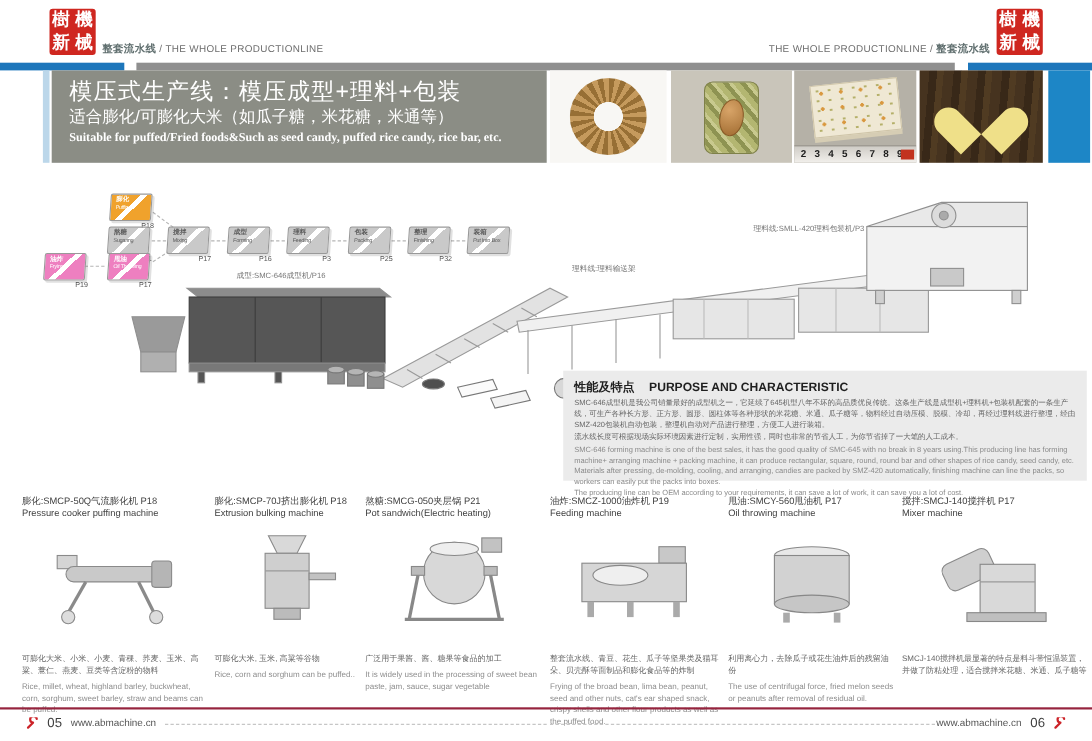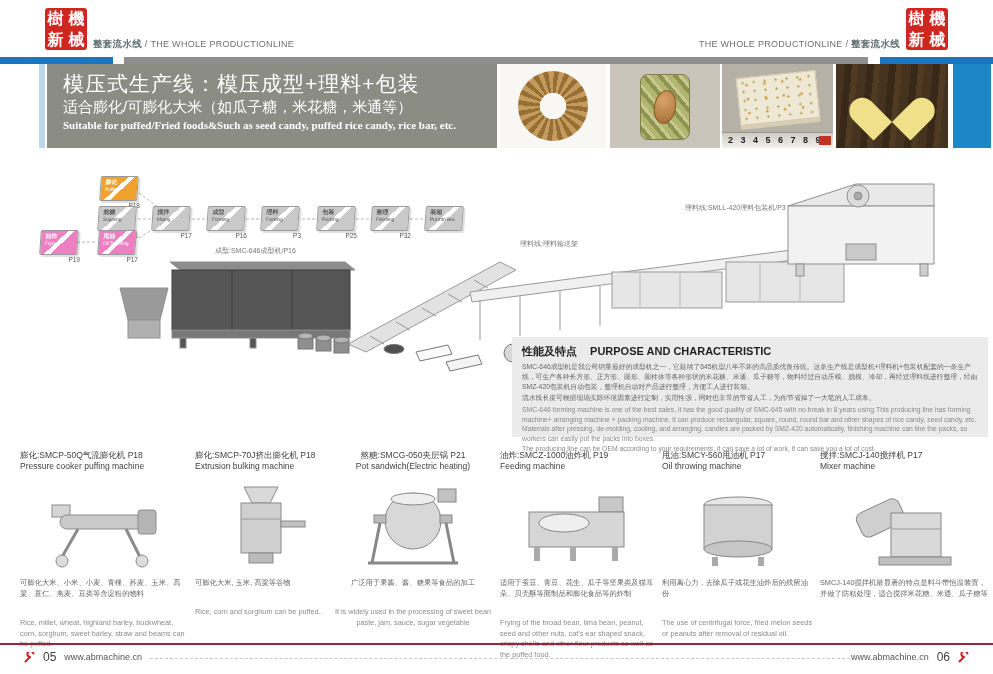--- a/index.html
+++ b/index.html
@@ -69,22 +69,22 @@
   .p-title{font-size:11px;font-weight:bold;color:#1f1f1f;}
   .p-title .en{margin-left:10px;}
   .p-cn{font-size:6.8px;color:#666;line-height:1.5;margin-top:3px;}
   .p-en{font-size:6.8px;color:#8a8a8a;line-height:1.45;margin-top:2px;}
 
   
   .mcol{position:absolute;top:450px;}
   .mtitle1{font-size:8.5px;color:#3f3f3f;line-height:1.3;}
   .mtitle2{font-size:8.5px;color:#3f3f3f;line-height:1.3;}
   .mphoto{height:100px;display:flex;align-items:center;justify-content:center;margin-top:2px;}
-  .mdesc-cn{font-size:7.3px;color:#666;line-height:1.5;margin-top:4px;}
-  .mdesc-en{font-size:7.3px;color:#8c8c8c;line-height:1.45;margin-top:18px;}
+  .mdesc-cn{font-size:7.3px;color:#666;line-height:1.5;margin-top:20px;}
+  .mdesc-en{font-size:7.3px;color:#8c8c8c;line-height:1.45;margin-top:3px;}
 
   
   .footline{position:absolute;left:0;top:643px;width:993px;height:2px;background:#96243e;}
   .dash{position:absolute;top:658px;border-top:1px dashed #c6c6c6;}
   .foot{position:absolute;top:650px;display:flex;align-items:center;gap:8px;font-size:9px;color:#555;}
   .pageno{font-weight:normal;color:#3f3f3f;font-size:12px;}
   .site{color:#555;}
 </style>
 </head>
 <body>
@@ -333,21 +333,21 @@
         <rect x="45" y="26" width="40" height="50" fill="#cfcfcf" stroke="#8a8a8a"></rect>
         <rect x="53" y="76" width="24" height="10" fill="#bbb" stroke="#8a8a8a"></rect>
         <rect x="85" y="44" width="24" height="6" fill="#c2c2c2" stroke="#8a8a8a"></rect>
         <line x1="45" y1="42" x2="85" y2="42" stroke="#9a9a9a"></line>
       </svg>
     </div>
     <div class="mdesc-cn">可膨化大米, 玉米, 高粱等谷物</div>
     <div class="mdesc-en">Rice, corn and sorghum can be puffed..</div>
   </div>
 
-  <div class="mcol" style="left:332px;width:162px;text-align:center;">
+  <div class="mcol" style="left:332px;width:162px;">
     <div class="mtitle1">熬糖:SMCG-050夹层锅 P21</div>
     <div class="mtitle2">Pot sandwich(Electric heating)</div>
     <div class="mphoto">
       <svg width="150" height="95" viewBox="0 0 150 95">
         <circle cx="75" cy="44" r="28" fill="#d8d8d8" stroke="#888"></circle>
         <ellipse cx="75" cy="22" rx="22" ry="6" fill="#eee" stroke="#888"></ellipse>
         <rect x="100" y="12" width="18" height="13" fill="#c2c2c2" stroke="#888"></rect>
         <rect x="36" y="38" width="12" height="8" fill="#bbb" stroke="#888"></rect>
         <rect x="102" y="38" width="12" height="8" fill="#bbb" stroke="#888"></rect>
         <line x1="42" y1="46" x2="34" y2="86" stroke="#888" stroke-width="3"></line>
@@ -365,21 +365,21 @@
     <div class="mphoto">
       <svg width="150" height="95" viewBox="0 0 150 95">
         <rect x="95" y="20" width="24" height="15" fill="#c8c8c8" stroke="#888"></rect>
         <rect x="25" y="35" width="95" height="35" fill="#d6d6d6" stroke="#888"></rect>
         <ellipse cx="60" cy="46" rx="25" ry="9" fill="#efefef" stroke="#888"></ellipse>
         <rect x="30" y="70" width="6" height="14" fill="#aaa"></rect>
         <rect x="108" y="70" width="6" height="14" fill="#aaa"></rect>
         <rect x="66" y="70" width="6" height="14" fill="#aaa"></rect>
       </svg>
     </div>
-    <div class="mdesc-cn">适用于蚕豆、青豆、花生、瓜子等坚果类及猫耳朵、贝壳酥等面制品和膨化食品等的炸制</div>
+    <div class="mdesc-cn">整套流水线、青豆、花生、瓜子等坚果类及猫耳朵、贝壳酥等面制品和膨化食品等的炸制</div>
     <div class="mdesc-en">Frying of the broad bean, lima bean, peanut, seed and other nuts, cat's ear shaped snack, crispy shells and other flour products as well as the puffed food.</div>
   </div>
 
   <div class="mcol" style="left:662px;width:152px;">
     <div class="mtitle1">甩油:SMCY-560甩油机 P17</div>
     <div class="mtitle2">Oil throwing machine</div>
     <div class="mphoto">
       <svg width="145" height="95" viewBox="0 0 145 95">
         <ellipse cx="72" cy="28" rx="34" ry="8" fill="#e8e8e8" stroke="#888"></ellipse>
         <rect x="38" y="28" width="68" height="44" fill="#d2d2d2" stroke="#888"></rect>

